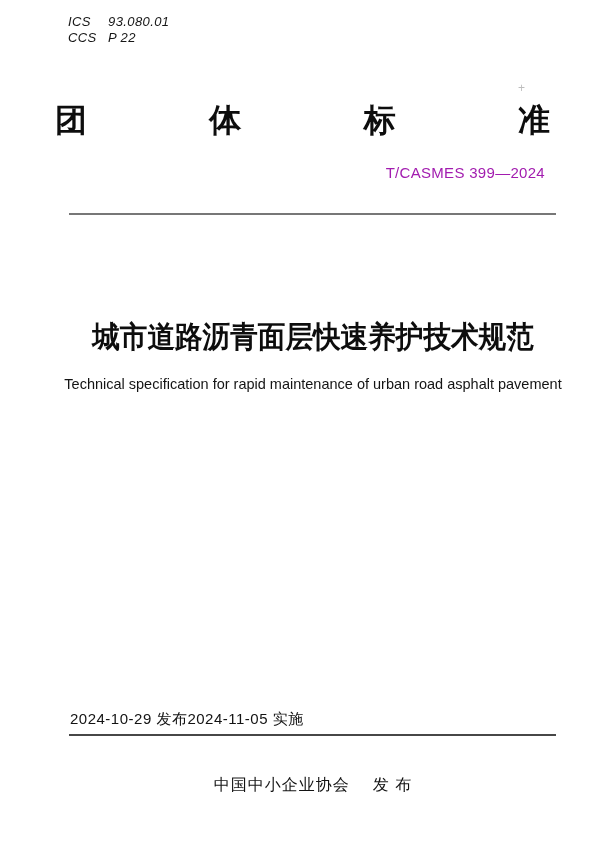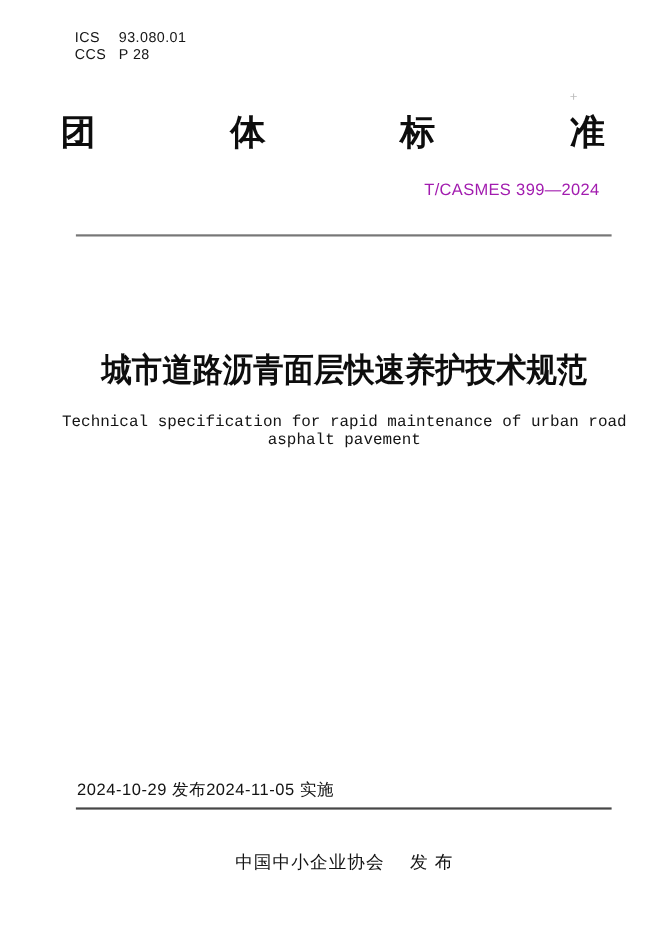--- a/index.html
+++ b/index.html
@@ -14,24 +14,25 @@
     background: #ffffff;
     color: #161616;
     font-family: "Liberation Sans", sans-serif;
     overflow: hidden;
   }
 
   
   .ics-block {
     position: absolute;
     left: 68px;
-    top: 26px;
+    top: 14px;
     font-size: 13px;
     line-height: 16px;
     letter-spacing: 0.4px;
+    font-style: italic;
   }
   .ics-row { display: flex; }
   .ics-label { width: 40px; }
 
   
   .band-title {
     position: absolute;
     left: 55px;
     top: 104px;
     width: 495px;
@@ -87,21 +88,21 @@
     transform-origin: 50% 50%;
   }
 
   
   .en-title {
     position: absolute;
     left: 40px;
     top: 376px;
     width: 546px;
     text-align: center;
-    font-family: Liberation Mono, monospace;
+    font-family: Liberation Sans, sans-serif;
     font-size: 14.5px;
     line-height: 1.2;
     color: #141414;
   }
 
   
   .dates-row {
     position: absolute;
     left: 70px;
     top: 709px;
@@ -145,21 +146,21 @@
 
 <div class="page">
 
   <div class="ics-block">
     <div class="ics-row">
       <span class="ics-label">ICS</span>
       <span>93.080.01</span>
     </div>
     <div class="ics-row">
       <span class="ics-label">CCS</span>
-      <span>P 28</span>
+      <span>P 22</span>
     </div>
   </div>
 
   <div class="artifact">+</div>
 
   <div class="band-title">
     <span>团</span>
     <span>体</span>
     <span>标</span>
     <span>准</span>

